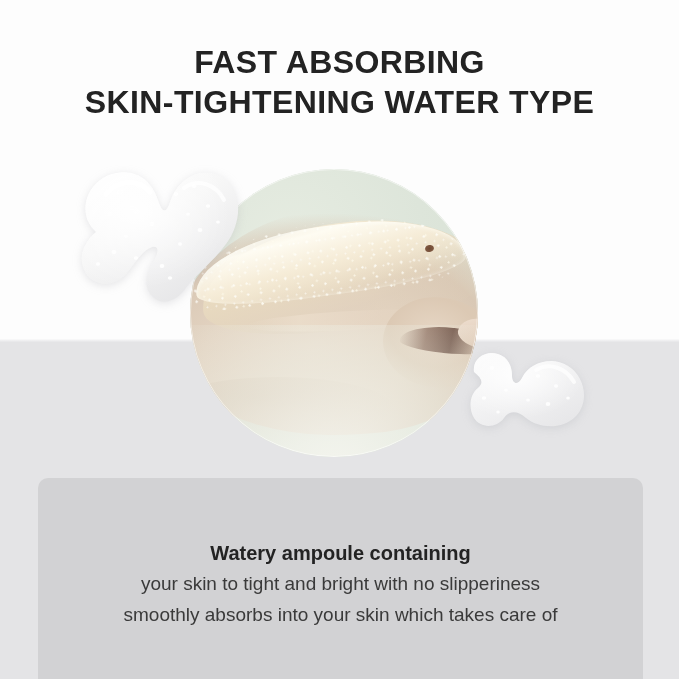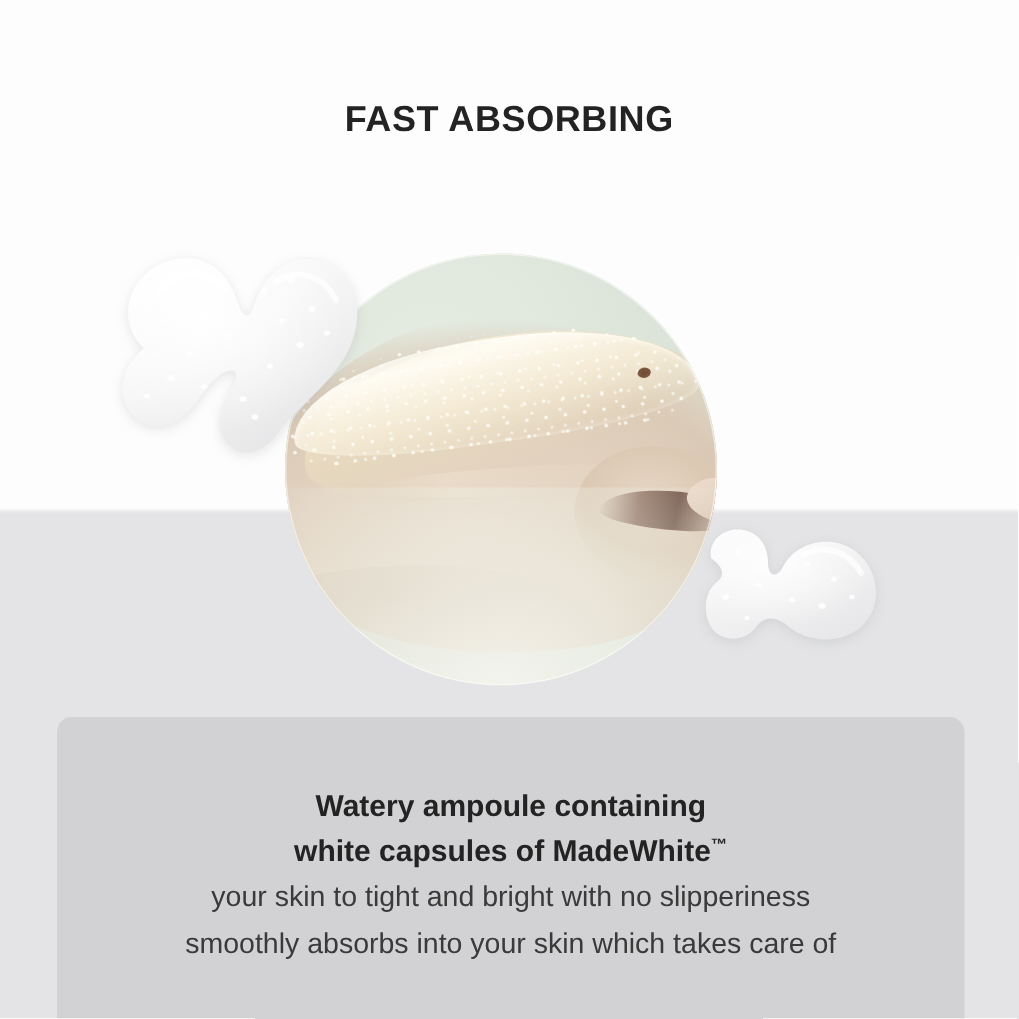--- a/index.html
+++ b/index.html
@@ -41,26 +41,26 @@
     left: 0; top: 339px;
     width: 679px;
     height: 3px;
     background: linear-gradient(to bottom, #fbfbfb 0%, #eeeef0 55%, #e6e6e8 100%);
   }
 
   
   .headline {
     position: absolute;
     left: 0;
-    top: 60px;
+    top: 42px;
     width: 679px;
     text-align: center;
     color: #232323;
     font-weight: 700;
-    font-size: 24px;
+    font-size: 32px;
     line-height: 40px;
     letter-spacing: 0.4px;
     font-stretch: condensed;
   }
   .headline .line {
     display: block;
     white-space: nowrap;
   }
 
   
@@ -281,20 +281,21 @@
 <body>
 
 <div class="panel">
 
   <div class="bg-top"></div>
   <div class="bg-bottom"></div>
   <div class="bg-seam"></div>
 
   <div class="headline">
     <span class="line">FAST ABSORBING</span>
+    <span class="line">SKIN-TIGHTENING WATER TYPE</span>
   </div>
 
   <div class="circle-wrap">
     <div class="circle-mint"></div>
     <div class="hand">
       <div class="hand-mass"></div>
       <div class="hand-knuckle"></div>
       <div class="hand-shimmer"></div>
       <div class="hand-sparkle"></div>
       <div class="hand-tendon"></div>
@@ -414,18 +415,17 @@
       <ellipse cx="86" cy="62" rx="2.3" ry="1.9"></ellipse>
       <ellipse cx="106" cy="56" rx="1.8" ry="1.5"></ellipse>
       <ellipse cx="66" cy="58" rx="1.9" ry="1.6"></ellipse>
       <ellipse cx="36" cy="70" rx="1.7" ry="1.5"></ellipse>
     </g>
     <path d="M 74 28 C 88 20, 104 26, 112 40" fill="none" stroke="#ffffff" stroke-opacity="0.7" stroke-width="4" stroke-linecap="round"></path>
   </svg>
 
   <div class="desc-card">
     <span class="desc-strong">Watery ampoule containing</span>
-    <span class="desc-strong"><span>white capsules of MadeWhite</span><sup>™</sup></span>
     <span class="desc-normal">your skin to tight and bright with no slipperiness</span>
     <span class="desc-normal">smoothly absorbs into your skin which takes care of</span>
   </div>
 
 </div>
 
 </body></html>

